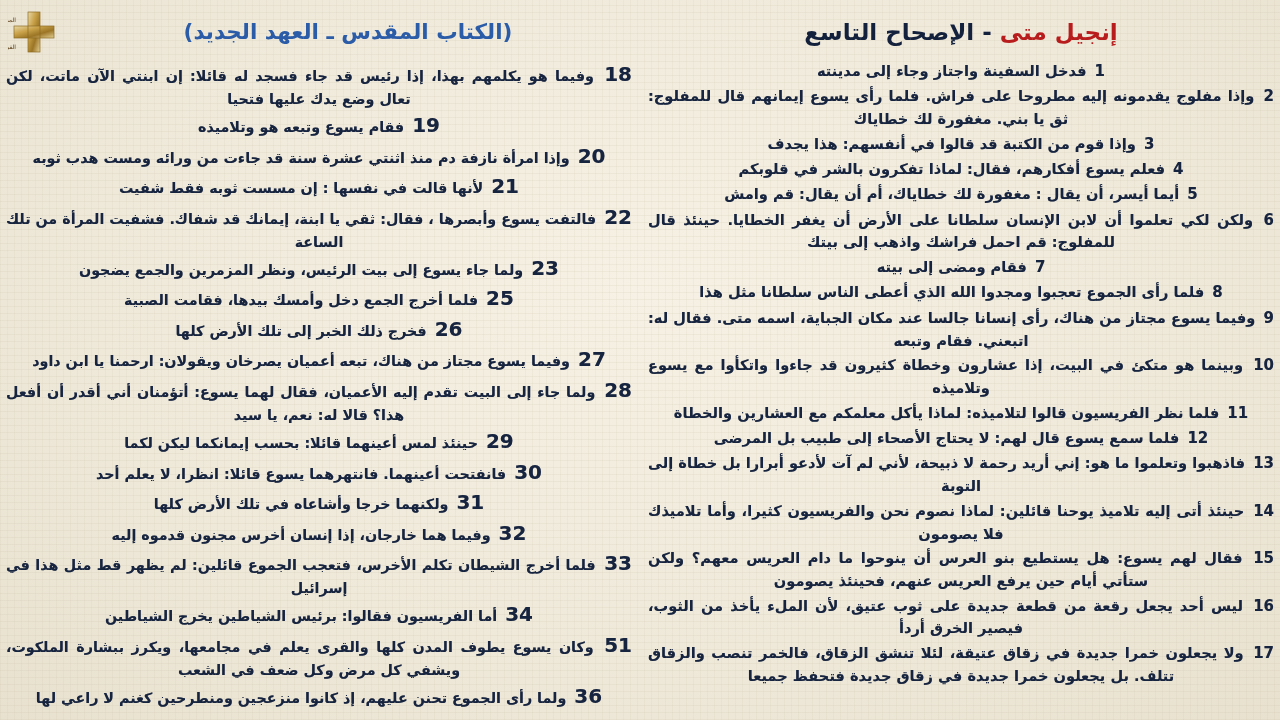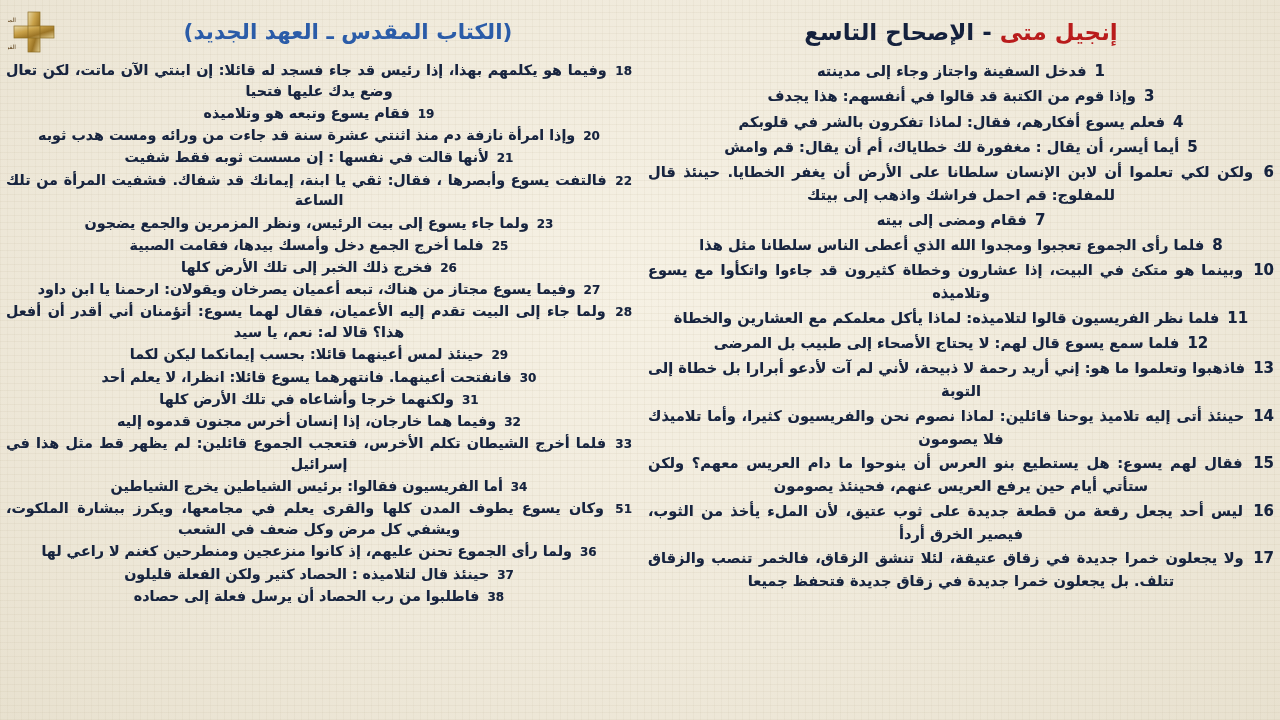--- a/index.html
+++ b/index.html
@@ -96,21 +96,21 @@
     color: #17243f;
     margin: 0 0 1.5px 0;
     direction: rtl;
     unicode-bidi: isolate;
     text-shadow: 0 0 0.4px rgba(23,36,63,0.45);
   }
   .col-right .verse { font-size: 14.6px; line-height: 1.52; margin-bottom: 2.5px; }
   .vnum {
     font-family: "DejaVu Sans", "Liberation Sans", sans-serif;
     font-weight: bold;
-    font-size: 12px;
+    font-size: 20px;
     color: #17243f;
     padding-left: 3px;
   }
   .col-right .vnum { font-size: 15px; }
 </style>
 </head>
 <body>
 
 <div class="page">
 
@@ -161,26 +161,28 @@
   </div>
 
   <div class="col col-right">
     <div class="head-row">
       <div class="head-title-right">
         <span class="book">إنجيل متى</span><span class="sep"> - </span><span class="chap">الإصحاح التاسع</span>
       </div>
     </div>
     <div class="verses">
         <p class="verse"><span class="vnum">1</span><span> فدخل السفينة واجتاز وجاء إلى مدينته</span></p>
+        <p class="verse"><span class="vnum">2</span><span> وإذا مفلوج يقدمونه إليه مطروحا على فراش. فلما رأى يسوع إيمانهم قال للمفلوج: ثق يا بني. مغفورة لك خطاياك</span></p>
         <p class="verse"><span class="vnum">3</span><span> وإذا قوم من الكتبة قد قالوا في أنفسهم: هذا يجدف</span></p>
         <p class="verse"><span class="vnum">4</span><span> فعلم يسوع أفكارهم، فقال: لماذا تفكرون بالشر في قلوبكم</span></p>
         <p class="verse"><span class="vnum">5</span><span> أيما أيسر، أن يقال : مغفورة لك خطاياك، أم أن يقال: قم وامش</span></p>
         <p class="verse"><span class="vnum">6</span><span> ولكن لكي تعلموا أن لابن الإنسان سلطانا على الأرض أن يغفر الخطايا. حينئذ قال للمفلوج: قم احمل فراشك واذهب إلى بيتك</span></p>
         <p class="verse"><span class="vnum">7</span><span> فقام ومضى إلى بيته</span></p>
         <p class="verse"><span class="vnum">8</span><span> فلما رأى الجموع تعجبوا ومجدوا الله الذي أعطى الناس سلطانا مثل هذا</span></p>
+        <p class="verse"><span class="vnum">9</span><span> وفيما يسوع مجتاز من هناك، رأى إنسانا جالسا عند مكان الجباية، اسمه متى. فقال له: اتبعني. فقام وتبعه</span></p>
         <p class="verse"><span class="vnum">10</span><span> وبينما هو متكئ في البيت، إذا عشارون وخطاة كثيرون قد جاءوا واتكأوا مع يسوع وتلاميذه</span></p>
         <p class="verse"><span class="vnum">11</span><span> فلما نظر الفريسيون قالوا لتلاميذه: لماذا يأكل معلمكم مع العشارين والخطاة</span></p>
         <p class="verse"><span class="vnum">12</span><span> فلما سمع يسوع قال لهم: لا يحتاج الأصحاء إلى طبيب بل المرضى</span></p>
         <p class="verse"><span class="vnum">13</span><span> فاذهبوا وتعلموا ما هو: إني أريد رحمة لا ذبيحة، لأني لم آت لأدعو أبرارا بل خطاة إلى التوبة</span></p>
         <p class="verse"><span class="vnum">14</span><span> حينئذ أتى إليه تلاميذ يوحنا قائلين: لماذا نصوم نحن والفريسيون كثيرا، وأما تلاميذك فلا يصومون</span></p>
         <p class="verse"><span class="vnum">15</span><span> فقال لهم يسوع: هل يستطيع بنو العرس أن ينوحوا ما دام العريس معهم؟ ولكن ستأتي أيام حين يرفع العريس عنهم، فحينئذ يصومون</span></p>
         <p class="verse"><span class="vnum">16</span><span> ليس أحد يجعل رقعة من قطعة جديدة على ثوب عتيق، لأن الملء يأخذ من الثوب، فيصير الخرق أردأ</span></p>
         <p class="verse"><span class="vnum">17</span><span> ولا يجعلون خمرا جديدة في زقاق عتيقة، لئلا تنشق الزقاق، فالخمر تنصب والزقاق تتلف. بل يجعلون خمرا جديدة في زقاق جديدة فتحفظ جميعا</span></p>
       </div>
   </div>

